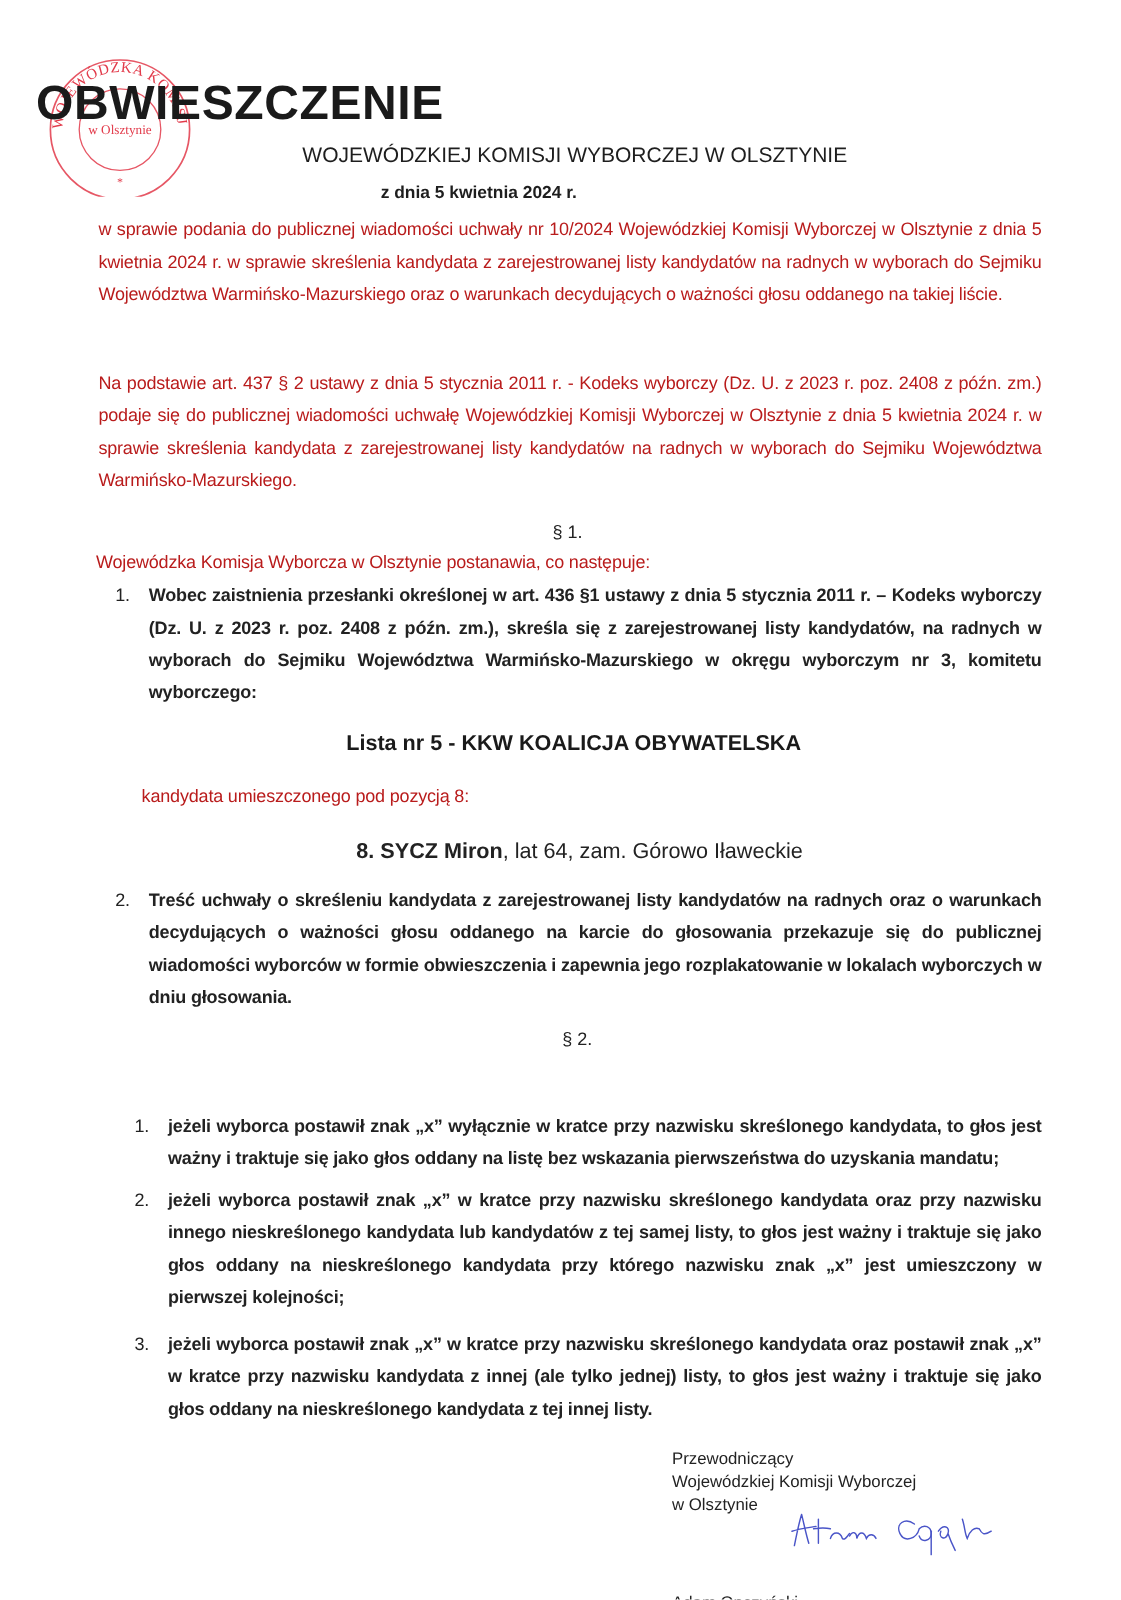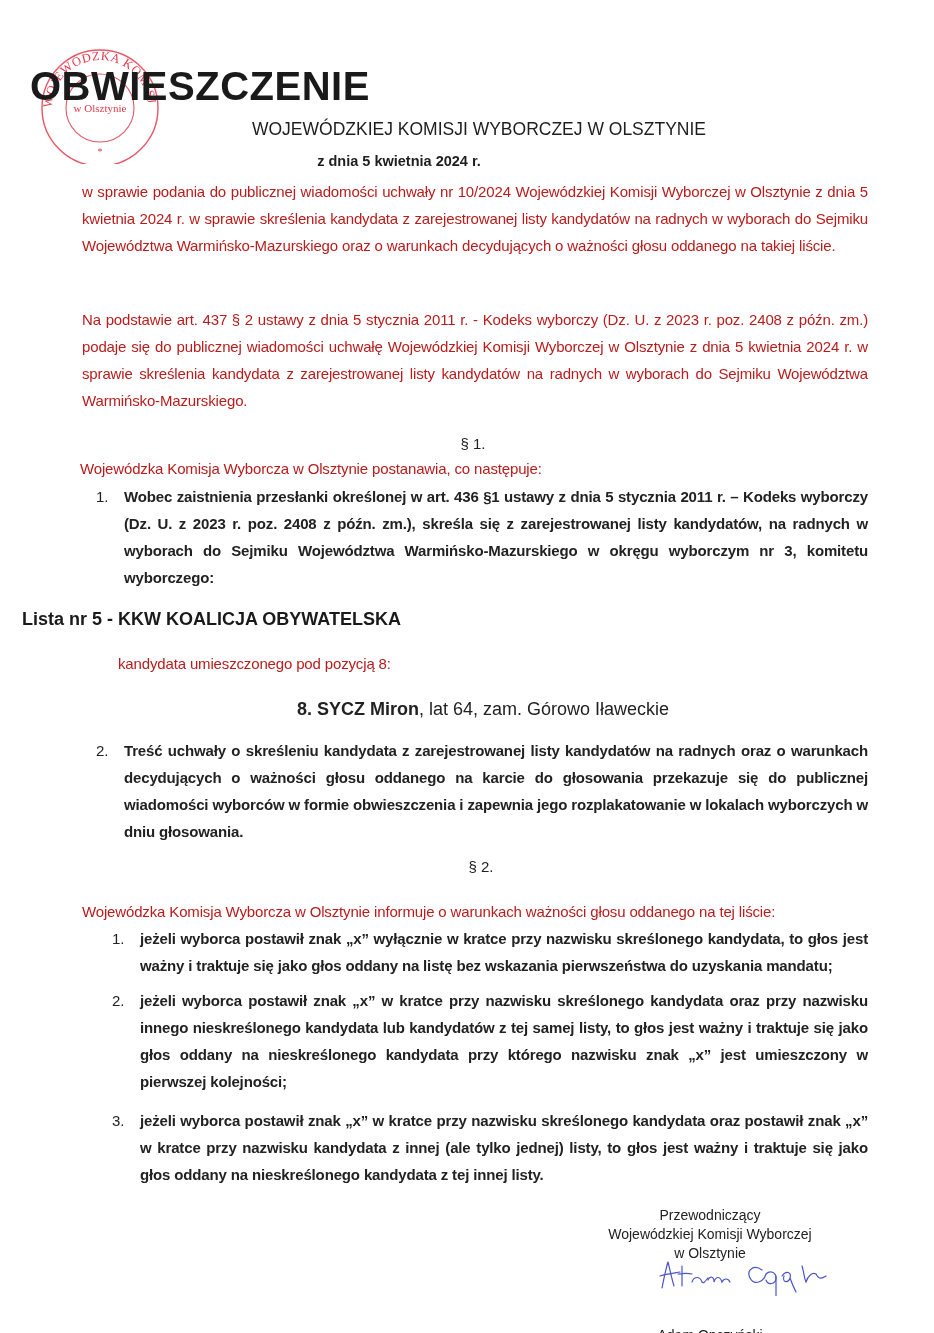--- a/index.html
+++ b/index.html
@@ -8,22 +8,22 @@
   .abs { position: absolute; }
   .title { left: 0; width: 755px; top: 64px; text-align: left; font-family: "Liberation Sans", sans-serif; font-weight: bold; font-size: 40px; letter-spacing: 0.5px; color: #1a1a1a; }
   .title span { display: inline-block; padding-left: 30px; }
   .subtitle { left: 0; width: 934px; top: 119px; text-align: center; font-family: "Liberation Sans", sans-serif; font-weight: normal; font-size: 17.5px; padding-left: 24px; box-sizing: border-box; }
   .date { left: 0; width: 772px; top: 153px; text-align: center; font-family: "Liberation Sans", sans-serif; font-weight: bold; font-size: 14.5px; padding-left: 26px; box-sizing: border-box; }
   .para { left: 82px; width: 786px; font-family: "Liberation Sans", sans-serif; font-size: 15px; line-height: 27px; text-align: justify; letter-spacing: -0.15px; color: #b91c1c; }
   .center { left: 0; width: 934px; text-align: center; font-family: "Liberation Sans", sans-serif; font-size: 15px; color: #222; }
   .list { font-family: "Liberation Sans", sans-serif; font-size: 15px; line-height: 27px; text-align: justify; letter-spacing: -0.15px; color: #222; }
   .list .num { position: absolute; left: 0; top: 0; }
   .list .txt { margin-left: 28px; display: block; font-weight: bold; }
-  .bold-center { left: 0; width: 934px; text-align: left; font-family: "Liberation Sans", sans-serif; font-weight: bold; font-size: 18px; color: #1a1a1a; }
-  .sig { left: 560px; width: 300px; text-align: center; font-family: "Liberation Sans", sans-serif; font-size: 14px; color: #222; line-height: 19px; }
+  .bold-center { left: 0; width: 934px; text-align: center; font-family: "Liberation Sans", sans-serif; font-weight: bold; font-size: 18px; color: #1a1a1a; }
+  .sig { left: 560px; width: 300px; text-align: left; font-family: "Liberation Sans", sans-serif; font-size: 14px; color: #222; line-height: 19px; }
   .stamp { left: 30px; top: 44px; width: 140px; height: 120px; }
   .signature { left: 650px; top: 1256px; width: 190px; height: 40px; }
 </style>
 </head>
 <body>
 
 <div class="page">
 
   <svg class="abs stamp" viewBox="0 0 140 120">
     <defs>
@@ -61,21 +61,20 @@
   <div class="abs center" style="top:699px; font-size:18px; padding-left:32px; box-sizing:border-box;">
     <b>8. SYCZ Miron</b><span>, lat 64, zam. Górowo Iławeckie</span>
   </div>
 
   <div class="abs list" style="top:737px; left:96px; width:772px;">
     <span class="num">2.</span>
     <span class="txt">Treść uchwały o skreśleniu kandydata z zarejestrowanej listy kandydatów na radnych oraz o warunkach decydujących o ważności głosu oddanego na karcie do głosowania przekazuje się do publicznej wiadomości wyborców w formie obwieszczenia i zapewnia jego rozplakatowanie w lokalach wyborczych w dniu głosowania.</span>
   </div>
 
   <div class="abs center" style="top:858px; padding-left:28px; box-sizing:border-box;">§ 2.</div>
-  <div class="abs para" style="top:898px; left:82px; width:800px;">Wojewódzka Komisja Wyborcza w Olsztynie informuje o warunkach ważności głosu oddanego na tej liście:</div>
 
   <div class="abs list" style="top:925px; left:112px; width:756px;">
     <span class="num">1.</span>
     <span class="txt">jeżeli wyborca postawił znak „x” wyłącznie w kratce przy nazwisku skreślonego kandydata, to głos jest ważny i traktuje się jako głos oddany na listę bez wskazania pierwszeństwa do uzyskania mandatu;</span>
   </div>
 
   <div class="abs list" style="top:987px; left:112px; width:756px;">
     <span class="num">2.</span>
     <span class="txt">jeżeli wyborca postawił znak „x” w kratce przy nazwisku skreślonego kandydata oraz przy nazwisku innego nieskreślonego kandydata lub kandydatów z tej samej listy, to głos jest ważny i traktuje się jako głos oddany na nieskreślonego kandydata przy którego nazwisku znak „x” jest umieszczony w pierwszej kolejności;</span>
   </div>

